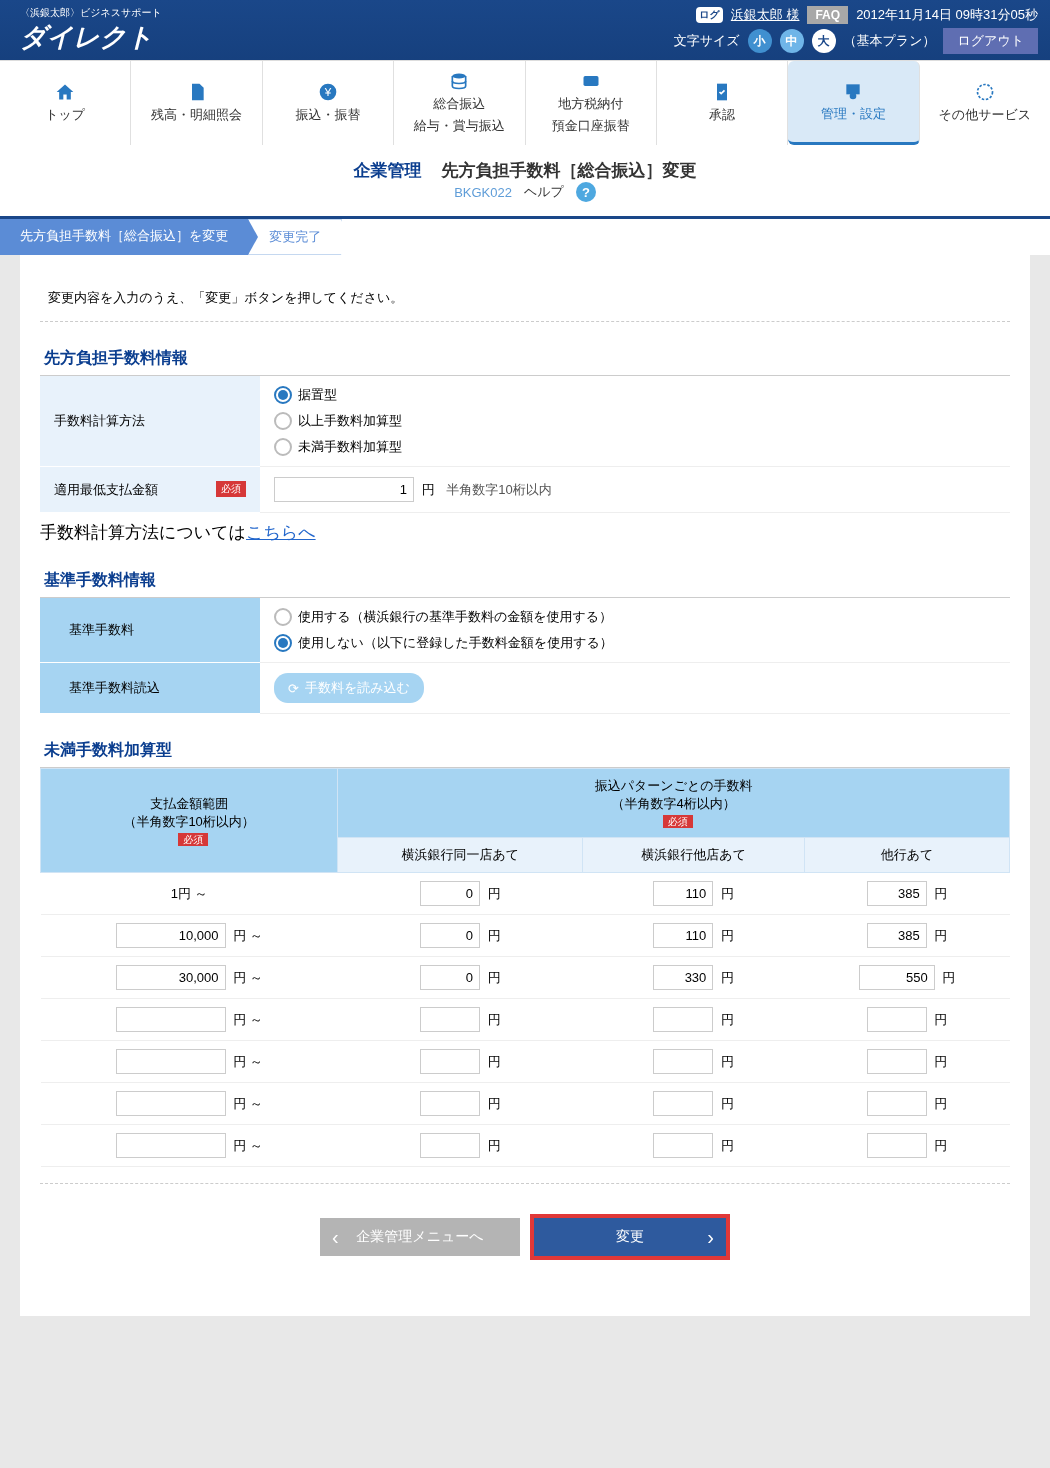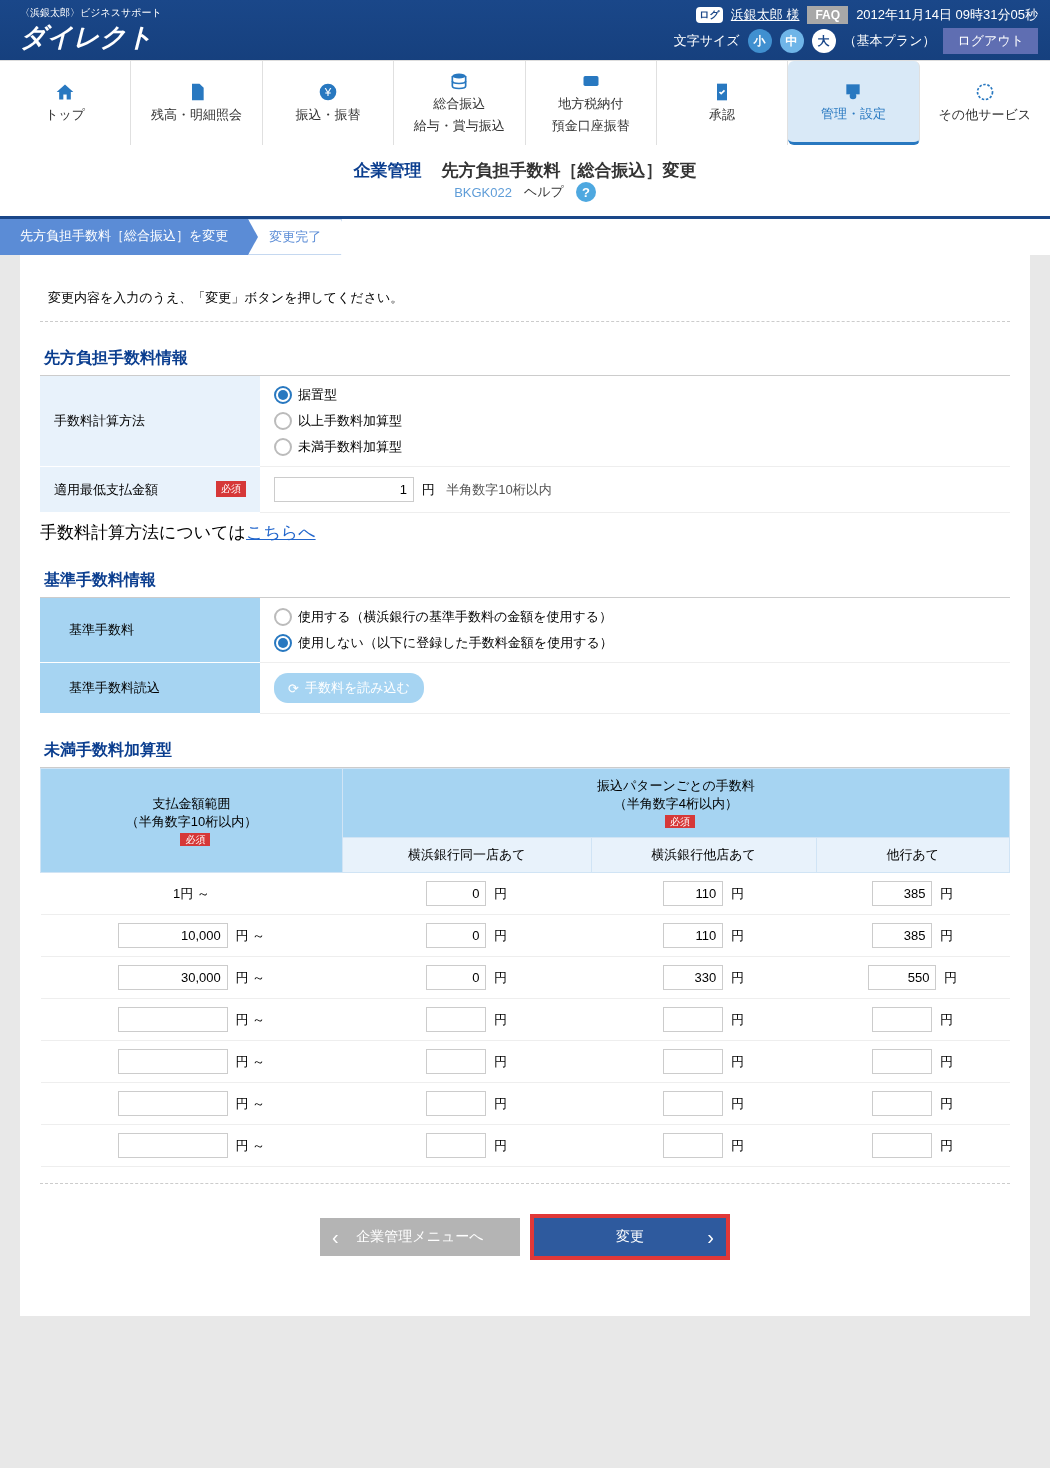--- a/index.html
+++ b/index.html
@@ -278,21 +278,21 @@
         <tr>
           <td class="range-cell"><input class="text-input" value="10,000" style=""><span class="unit"> 円 ～</span></td>
           <td><input class="text-input" value="0" style="width: 60px;"><span class="unit"> 円</span></td>
           <td><input class="text-input" value="110" style="width: 60px;"><span class="unit"> 円</span></td>
           <td><input class="text-input" value="385" style="width: 60px;"><span class="unit"> 円</span></td>
         </tr>
         <tr>
           <td class="range-cell"><input class="text-input" value="30,000" style=""><span class="unit"> 円 ～</span></td>
           <td><input class="text-input" value="0" style="width: 60px;"><span class="unit"> 円</span></td>
           <td><input class="text-input" value="330" style="width: 60px;"><span class="unit"> 円</span></td>
-          <td><input class="text-input" value="550" style="width: 68px;"><span class="unit"> 円</span></td>
+          <td><input class="text-input" value="550" style="width: 76px;"><span class="unit"> 円</span></td>
         </tr>
         <tr>
           <td class="range-cell"><input class="text-input" style=""><span class="unit"> 円 ～</span></td>
           <td><input class="text-input" style="width: 60px;"><span class="unit"> 円</span></td>
           <td><input class="text-input" style="width: 60px;"><span class="unit"> 円</span></td>
           <td><input class="text-input" style="width: 60px;"><span class="unit"> 円</span></td>
         </tr>
         <tr>
           <td class="range-cell"><input class="text-input" style=""><span class="unit"> 円 ～</span></td>
           <td><input class="text-input" style="width: 60px;"><span class="unit"> 円</span></td>

